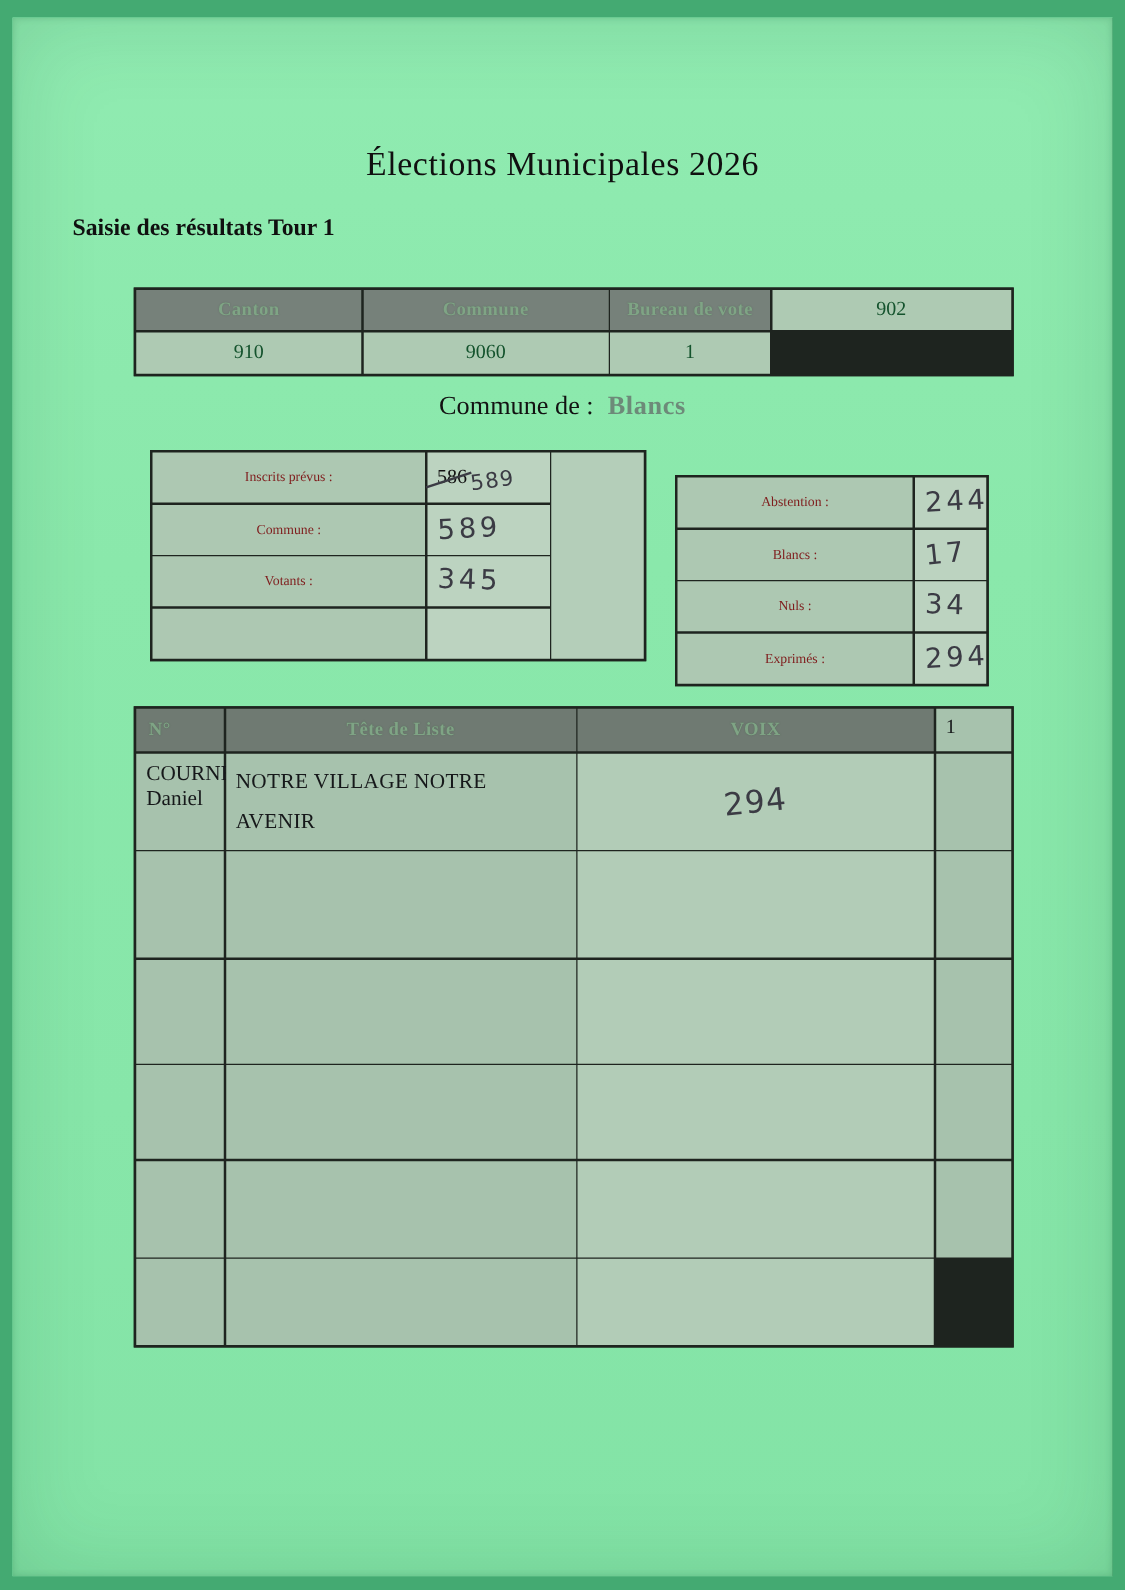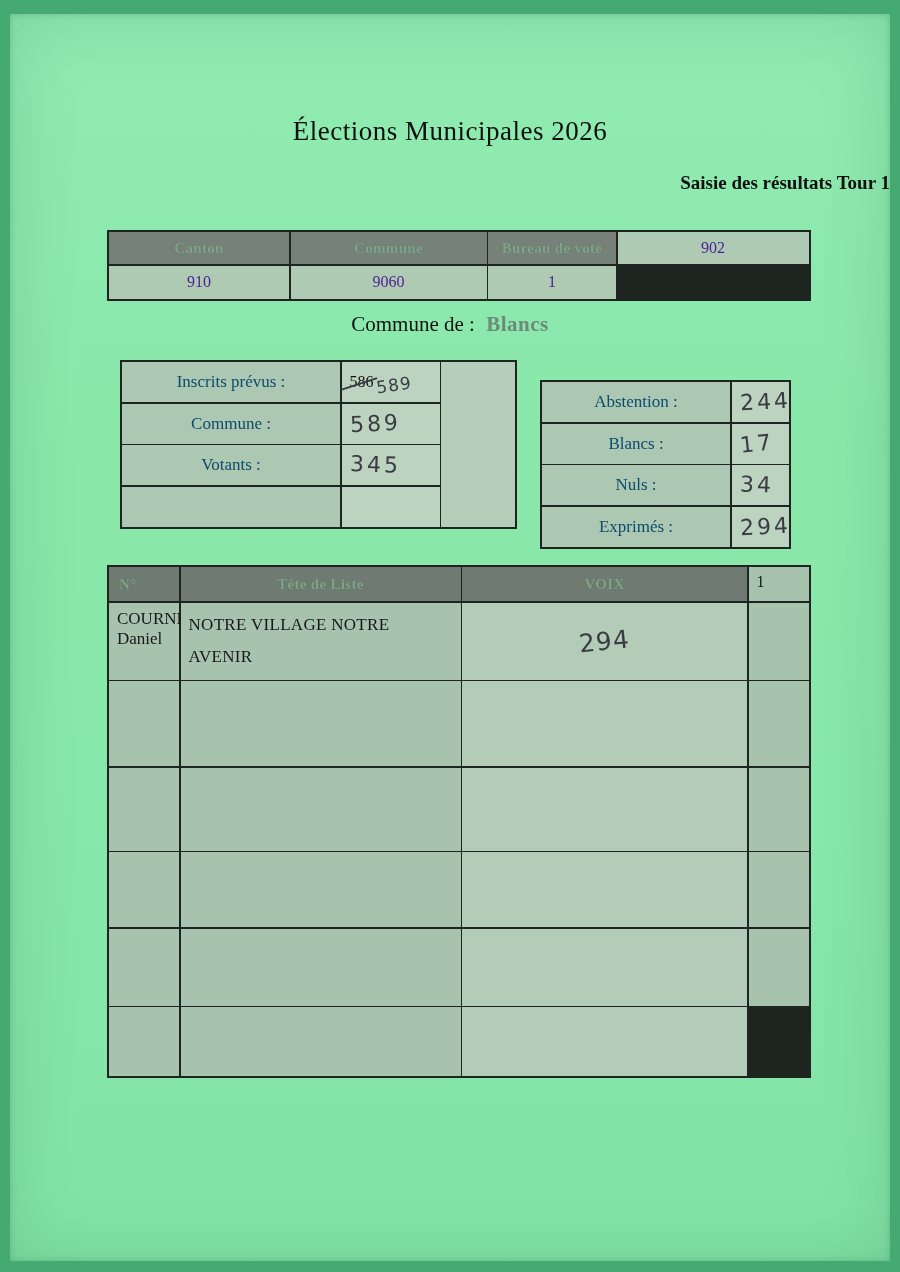--- a/index.html
+++ b/index.html
@@ -13,52 +13,52 @@
     background:linear-gradient(180deg,#90ebb1 0%,#8ae8ab 35%,#87e6a9 70%,#83e3a6 100%);
     box-shadow:inset 0 0 70px rgba(15,80,45,.16), inset 0 0 6px rgba(15,80,45,.22);
   }
   .title{
     position:absolute;left:0;right:0;top:102px;margin:0;
     text-align:center;font-size:27px;font-weight:400;color:#101010;
     letter-spacing:.5px;
   }
   .subtitle{
     position:absolute;left:0;right:0;top:158px;margin:0;
-    text-align:right;font-size:19px;font-weight:700;color:#101010;
+    text-align:left;font-size:19px;font-weight:700;color:#101010;padding-left:48px;
   }
 
   
   .gtable{position:absolute;display:grid;gap:1.5px;background:#1e241f;border:2px solid #1e241f;}
   .cell{overflow:visible;position:relative;}
 
   
   .loc-table{left:97px;top:216px;grid-template-columns:180px 196px 128px 191px;grid-template-rows:32px 33px;}
   .loc-th{
     background:#76817a;display:flex;align-items:center;justify-content:center;
     color:#7fa485;font-weight:700;font-size:15px;letter-spacing:.3px;
     text-shadow:0 0 1px rgba(60,90,65,.5);
   }
   .loc-td{
     background:#aecab3;display:flex;align-items:center;justify-content:center;
-    color:#4c1d95;font-size:16px;
+    color:#14532d;font-size:16px;
   }
 
   
   .commune-line{
     position:absolute;left:0;right:0;top:298px;text-align:center;
     font-size:21px;color:#121212;
   }
   .commune-name{font-weight:700;color:#6d8a79;letter-spacing:.5px;margin-left:6px;}
 
   
   .counts-left{left:110px;top:346px;grid-template-columns:218px 98px 74px;grid-template-rows:repeat(4,40px);}
   .counts-right{left:530px;top:346px;grid-template-columns:188px 57px;grid-template-rows:repeat(4,40px);margin-top:20px;}
   .cnt-label{
     background:#adc8b2;display:flex;align-items:center;justify-content:center;
-    font-size:17px;color:#0c4a6e;
+    font-size:11px;color:#7f1d1d;
   }
   .cnt-value{
     background:#bcd3c0;display:flex;align-items:center;padding-left:8px;
     font-size:16px;color:#121212;
   }
   .cnt-spacer{background:#b4ceb9;grid-column:3;grid-row:1/5;}
 
   
   .hand{
     font-family:"DejaVu Sans", sans-serif;

